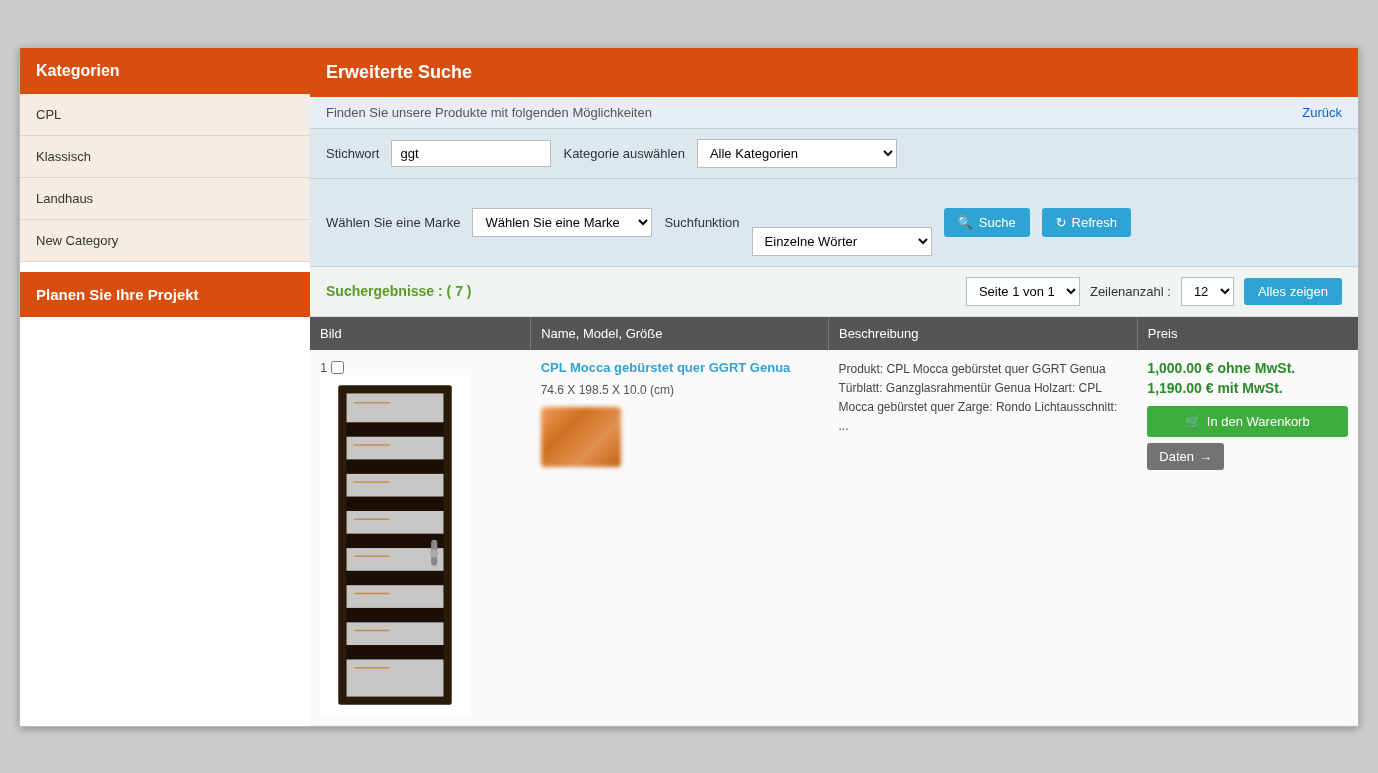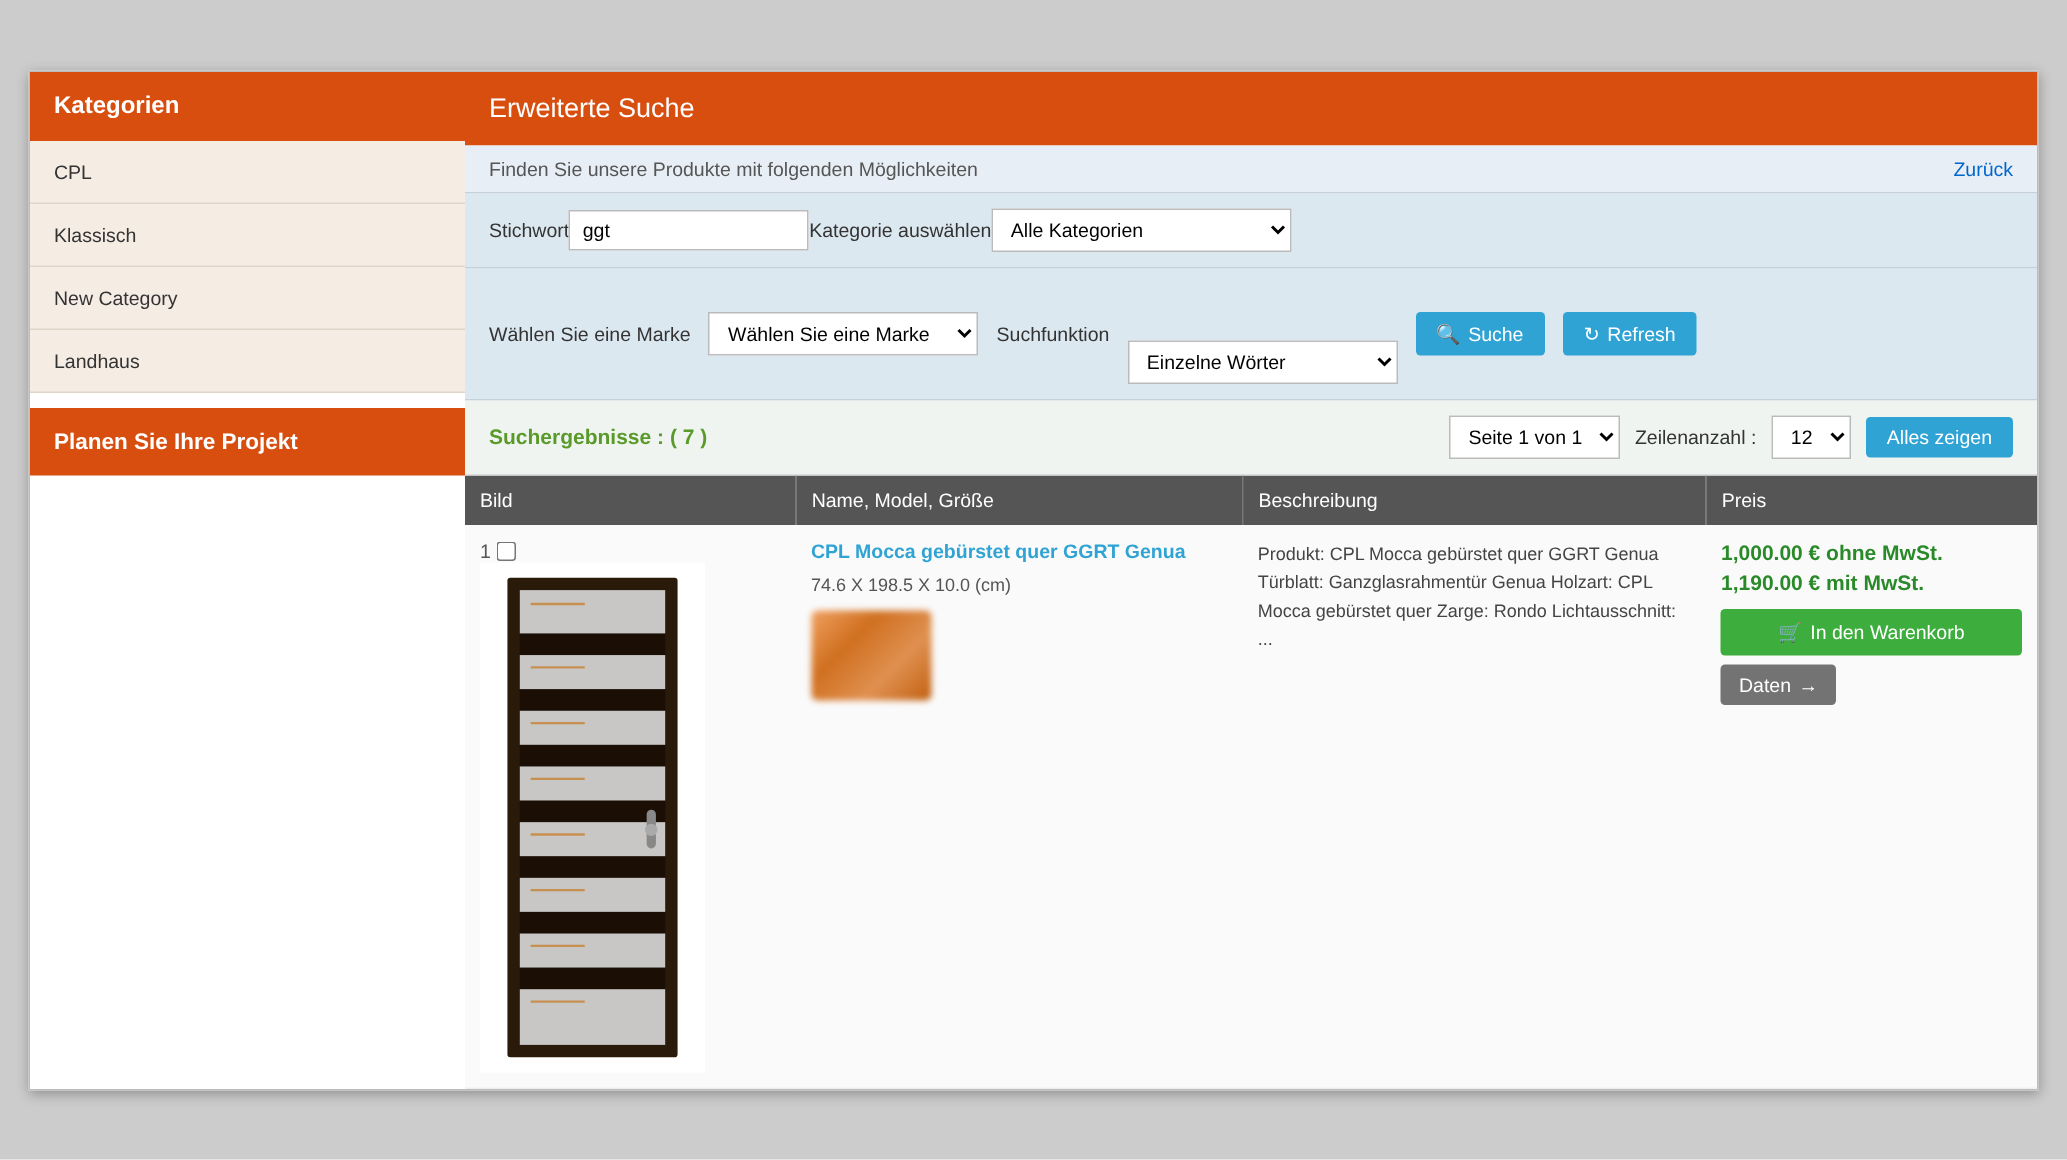--- a/index.html
+++ b/index.html
@@ -6,25 +6,25 @@
     body { background: #ccc; display: flex; justify-content: center; align-items: center; min-height: 100vh; }
     .main-container { width: 1340px; background: #fff; border: 1px solid #bbb; box-shadow: 0 2px 8px rgba(0,0,0,0.3); display: flex; flex-direction: row; }
     
     .sidebar { width: 290px; min-width: 290px; flex-shrink: 0; }
     .sidebar-header { background: #d84e0f; color: #fff; font-size: 16px; font-weight: bold; padding: 14px 16px; }
     .sidebar-item { padding: 13px 16px; border-bottom: 1px solid #e0d5c8; background: #f5ede4; color: #333; cursor: pointer; }
     .sidebar-item.new-cat { background: #f5ede4; color: #333; }
     .sidebar-project { background: #d84e0f; color: #fff; font-size: 15px; font-weight: bold; padding: 14px 16px; margin-top: 10px; }
     
     .content { flex: 1; display: flex; flex-direction: column; }
-    .content-header { background: #d84e0f; color: #fff; font-size: 18px; font-weight: normal; padding: 14px 16px; }
+    .content-header { background: #d84e0f; color: #fff; font-size: 18px; font-weight: bold; padding: 14px 16px; }
     .search-top { background: #e8eef5; padding: 8px 16px; display: flex; justify-content: space-between; align-items: center; border-bottom: 1px solid #c5d0db; }
     .search-top-text { color: #555; }
     .back-link { color: #0066cc; cursor: pointer; text-decoration: none; }
-    .search-row1 { background: #dce8f0; padding: 10px 16px; display: flex; align-items: center; gap: 0; border-bottom: 1px solid #c5d0db; }
+    .search-row1 { background: #dce8f0; padding: 10px 16px; display: flex; align-items: center; gap: 12px; border-bottom: 1px solid #c5d0db; }
     .search-row2 { background: #dce8f0; padding: 10px 16px; display: flex; align-items: center; gap: 12px; border-bottom: 1px solid #c5d0db; }
     .label { color: #333; font-weight: normal; white-space: nowrap; }
     .search-row1 input[type=text] { border: 1px solid #bbb; padding: 5px 8px; width: 160px; font-size: 13px; }
     select { border: 1px solid #bbb; padding: 5px 8px; font-size: 13px; background: #fff; }
     .search-category-select { width: 200px; }
     .search-marke-select { width: 180px; }
     .search-funktion-select { width: 180px; margin-top: 38px; }
     .btn-suche { background: #2fa3d4; color: #fff; border: none; padding: 7px 14px; cursor: pointer; font-size: 13px; display: flex; align-items: center; gap: 5px; border-radius: 3px; }
     .btn-refresh { background: #2fa3d4; color: #fff; border: none; padding: 7px 14px; cursor: pointer; font-size: 13px; display: flex; align-items: center; gap: 5px; border-radius: 3px; }
     
@@ -63,22 +63,22 @@
   </style>
 </head>
 <body>
 
 <div class="main-container">
 
   <div class="sidebar">
     <div class="sidebar-header">Kategorien</div>
     <div class="sidebar-item">CPL</div>
     <div class="sidebar-item">Klassisch</div>
+    <div class="sidebar-item">Landhaus</div>
     <div class="sidebar-item new-cat">New Category</div>
-    <div class="sidebar-item">Landhaus</div>
     <div class="sidebar-project">Planen Sie Ihre Projekt</div>
   </div>
 
   <div class="content">
 
     <div class="content-header">Erweiterte Suche</div>
 
     <div class="search-top">
       <span class="search-top-text">Finden Sie unsere Produkte mit folgenden Möglichkeiten</span>
       <a class="back-link">Zurück</a>

